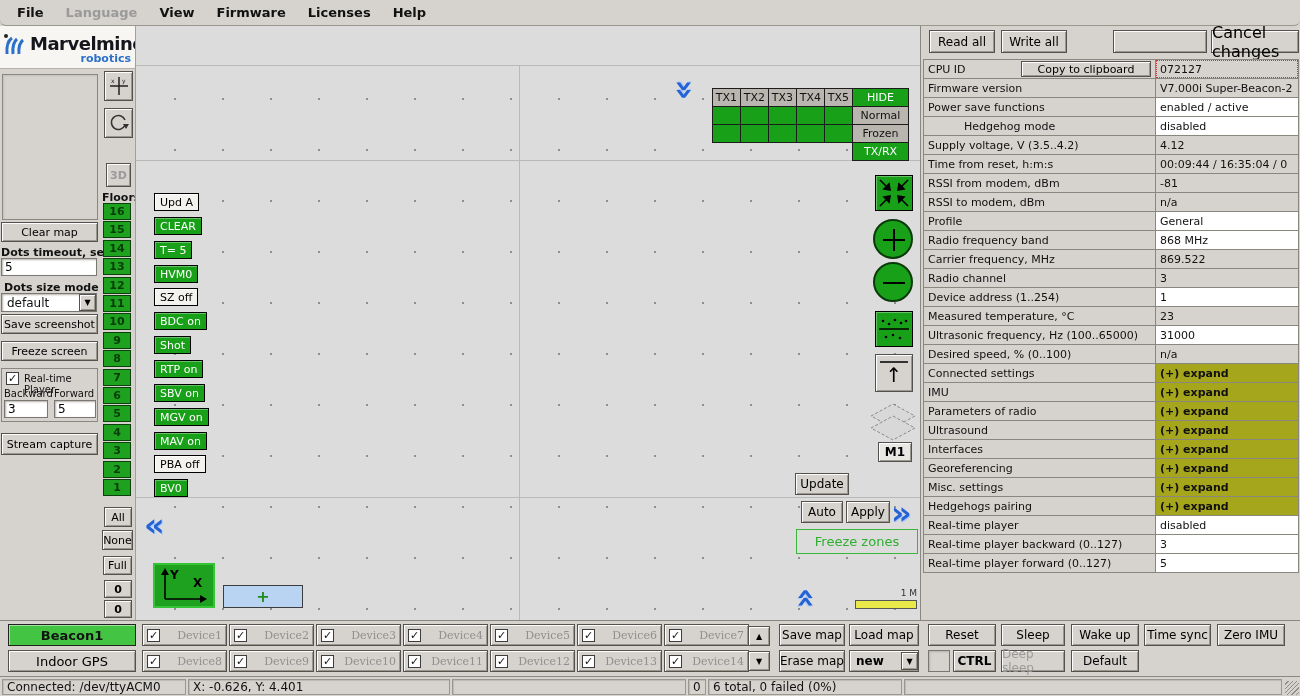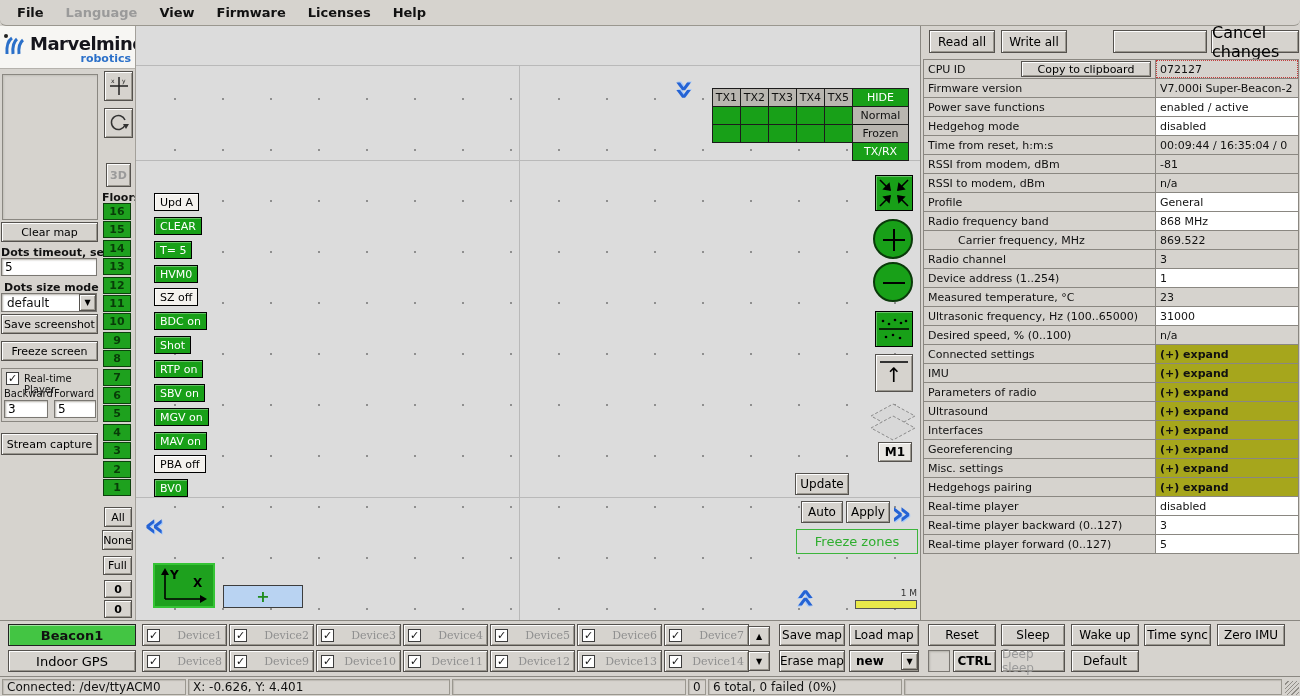--- a/index.html
+++ b/index.html
@@ -475,26 +475,32 @@
           <div class="pcell pvalue v-gray">V7.000i Super-Beacon-2</div>
         </div>
         <div class="prow">
           <div class="pcell plabel">
             <span style="flex: 1 1 0%;">Power save functions</span>
           </div>
           <div class="pcell pvalue v-white">enabled / active</div>
         </div>
         <div class="prow">
           <div class="pcell plabel">
-            <span style="flex: 1 1 0%;">Hedgehog mode</span>
+            <span style="flex: 1 1 0%; margin-left: 36px;">Hedgehog mode</span>
           </div>
           <div class="pcell pvalue v-white">disabled</div>
         </div>
         <div class="prow">
           <div class="pcell plabel">
+            <span style="flex: 1 1 0%;">Supply voltage, V (3.5..4.2)</span>
+          </div>
+          <div class="pcell pvalue v-gray">4.12</div>
+        </div>
+        <div class="prow">
+          <div class="pcell plabel">
             <span style="flex: 1 1 0%;">Time from reset, h:m:s</span>
           </div>
           <div class="pcell pvalue v-gray">00:09:44 / 16:35:04 / 0</div>
         </div>
         <div class="prow">
           <div class="pcell plabel">
             <span style="flex: 1 1 0%;">RSSI from modem, dBm</span>
           </div>
           <div class="pcell pvalue v-gray">-81</div>
         </div>
@@ -511,21 +517,21 @@
           <div class="pcell pvalue v-white">General</div>
         </div>
         <div class="prow">
           <div class="pcell plabel">
             <span style="flex: 1 1 0%;">Radio frequency band</span>
           </div>
           <div class="pcell pvalue v-white">868 MHz</div>
         </div>
         <div class="prow">
           <div class="pcell plabel">
-            <span style="flex: 1 1 0%; margin-left: 30px;">Carrier frequency, MHz</span>
+            <span style="flex: 1 1 0%;">Carrier frequency, MHz</span>
           </div>
           <div class="pcell pvalue v-gray">869.522</div>
         </div>
         <div class="prow">
           <div class="pcell plabel">
             <span style="flex: 1 1 0%;">Radio channel</span>
           </div>
           <div class="pcell pvalue v-gray">3</div>
         </div>
         <div class="prow">

